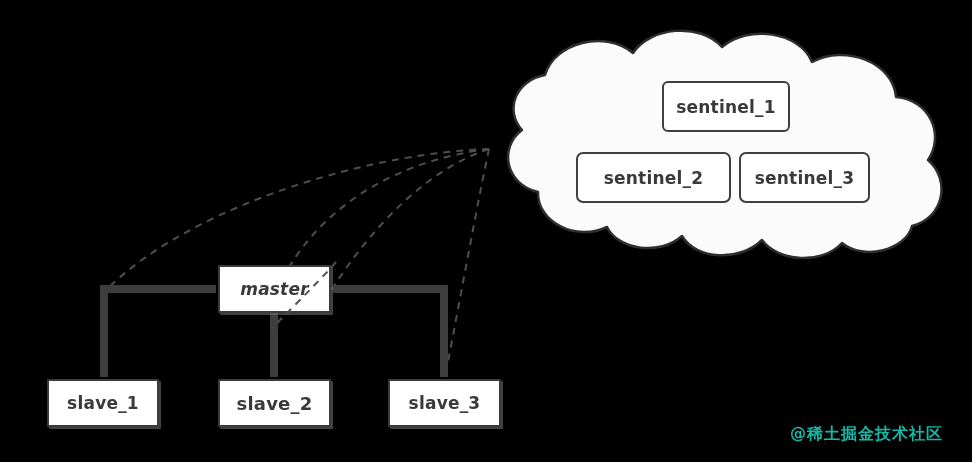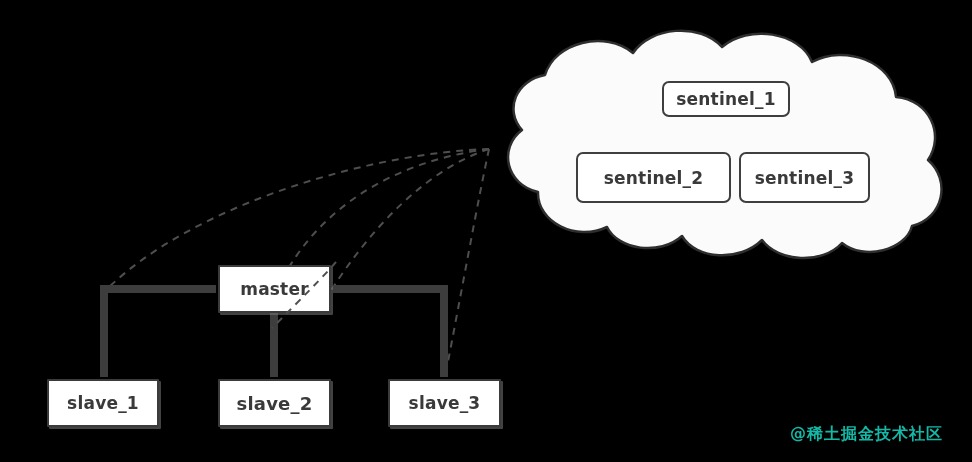--- a/index.html
+++ b/index.html
@@ -85,31 +85,31 @@
                C 822,265 778,262 762,240
                C 740,262 696,260 682,236
                C 660,256 618,250 607,227
                C 576,242 537,222 538,192
                C 506,185 498,148 522,130
                C 504,110 516,80 545,75
                Z"></path>
     </g>
   </svg>
 
-  <div class="node-box node-round" style="left:662px; top:81px; width:128px; height:36px; font-size:17px;">
+  <div class="node-box node-round" style="left:662px; top:81px; width:128px; height:51px; font-size:17px;border-radius:6px;">
     <span>sentinel_1</span>
   </div>
   <div class="node-box node-round" style="left:576px; top:152px; width:155px; height:51px; font-size:17px;">
     <span>sentinel_2</span>
   </div>
   <div class="node-box node-round" style="left:739px; top:152px; width:131px; height:51px; font-size:17px;">
     <span>sentinel_3</span>
   </div>
 
-  <div class="node-box node-square" style="left:218px; top:265px; width:113px; height:48px; font-size:17px;">
+  <div class="node-box node-square" style="left:218px; top:265px; width:113px; height:48px; font-size:17px;font-style:italic;">
     <span>master</span>
   </div>
 
   <svg style="position:absolute; left:0; top:0; width:972px; height:462px; z-index:6; pointer-events:none;" viewBox="0 0 972 462">
     <path fill="none" stroke="#4e4e4e" stroke-width="2" stroke-dasharray="7 6" d="M 336,262 C 325,275 300,300 272,328"></path>
   </svg>
 
   <div class="node-box node-square" style="left:47px; top:379px; width:112px; height:48px; font-size:17px;">
     <span>slave_1</span>
   </div>

